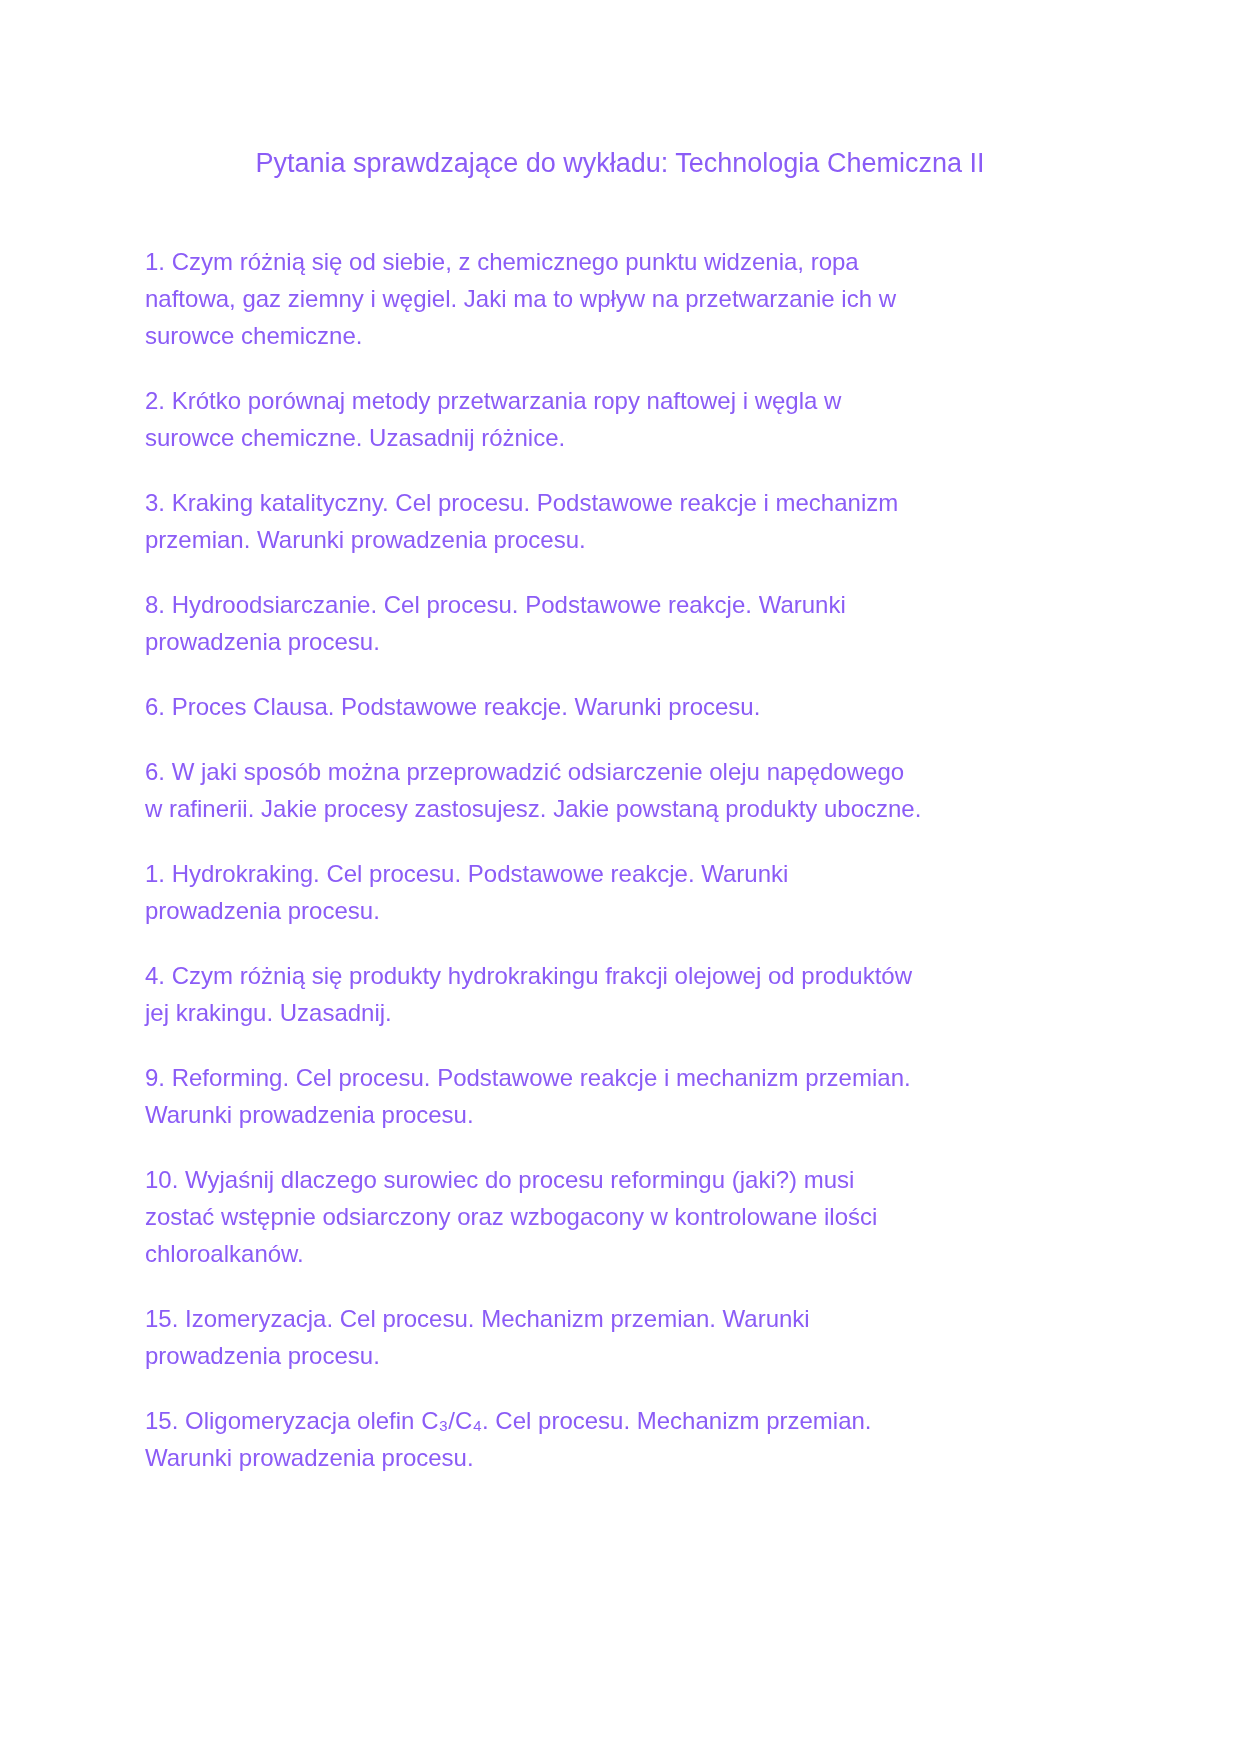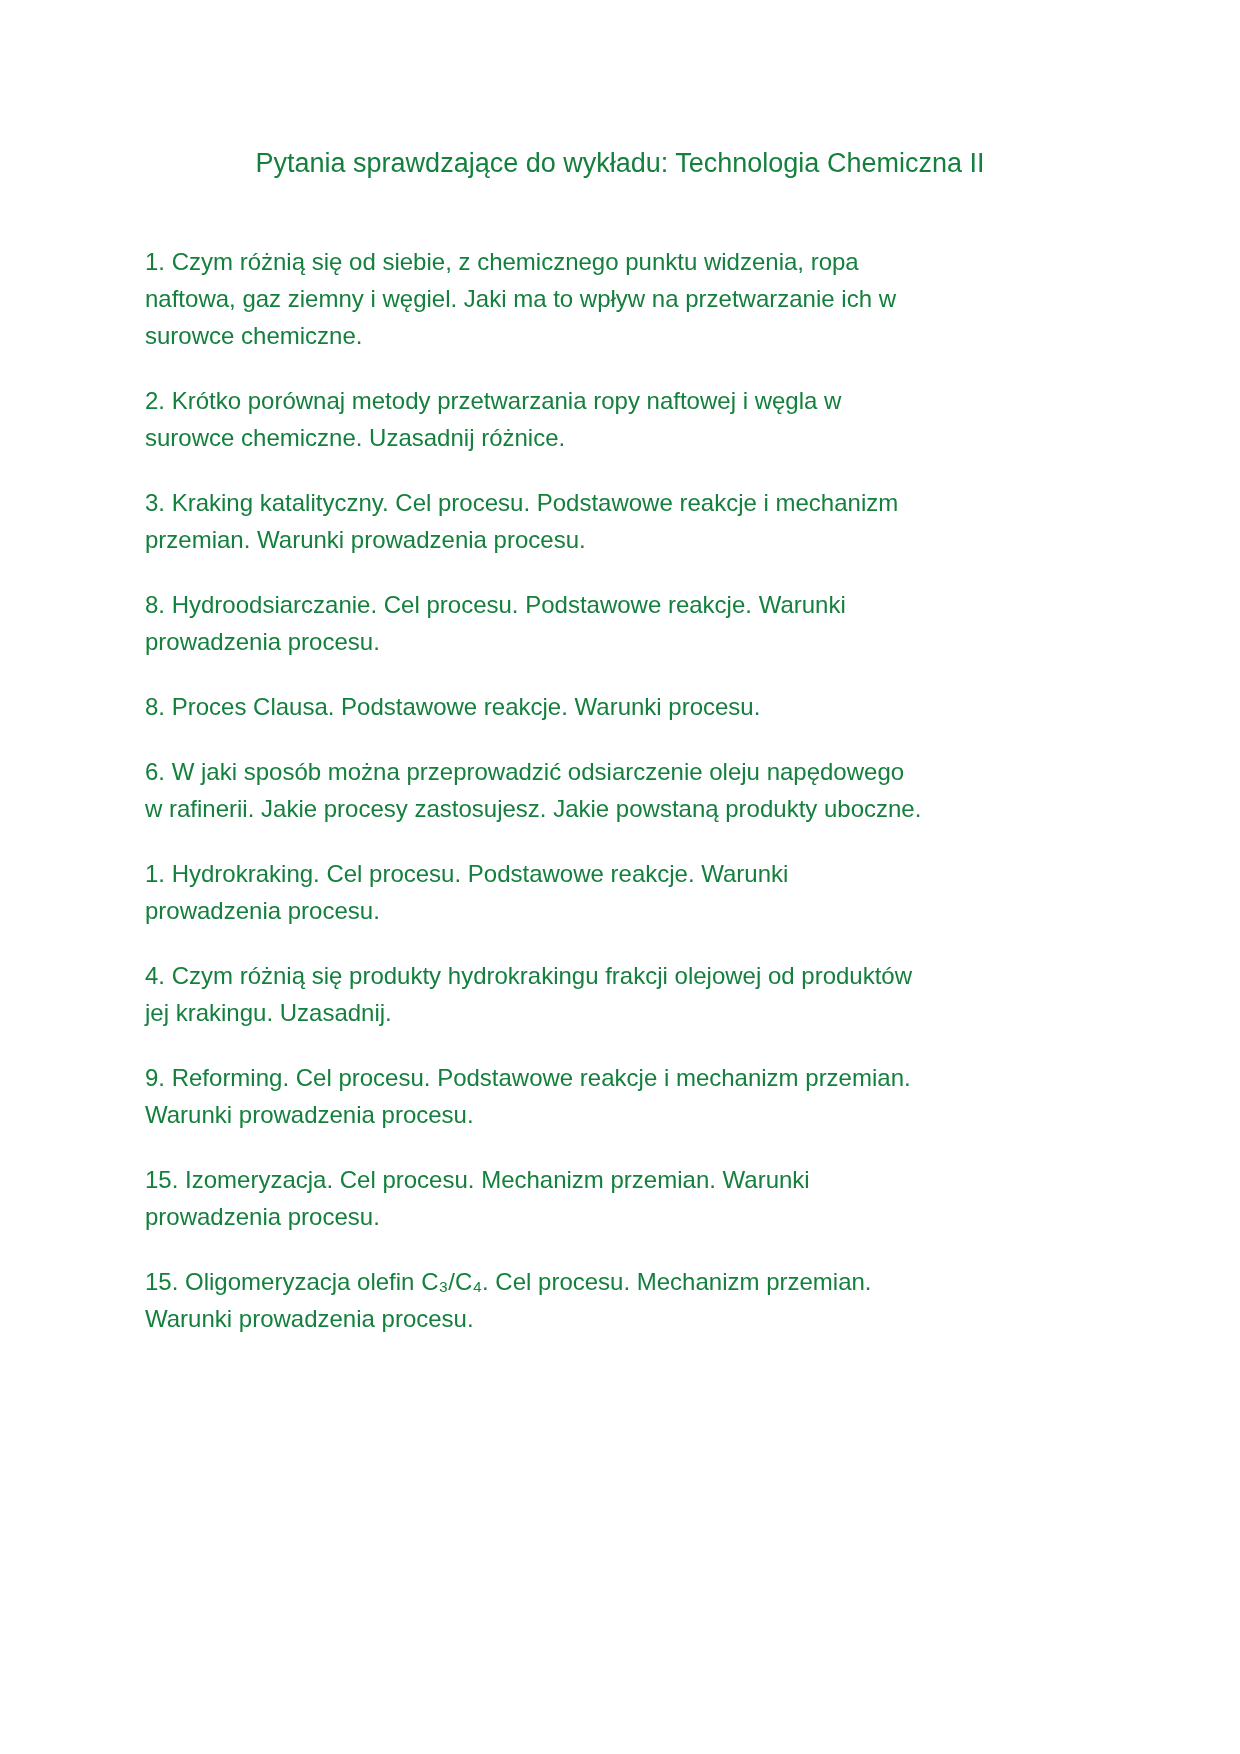--- a/index.html
+++ b/index.html
@@ -5,21 +5,21 @@
   html, body {
     margin: 0;
     padding: 0;
     background: #ffffff;
   }
   .page {
     position: relative;
     width: 1240px;
     height: 1754px;
     background: #ffffff;
-    color: #15803d;
+    color: #8b5cf6;
     font-family: "Liberation Sans", "DejaVu Sans", sans-serif;
     overflow: hidden;
   }
   .content {
     position: absolute;
     left: 145px;
     top: 145px;
     width: 950px;
   }
   .title {
@@ -47,27 +47,30 @@
 
     <p class="para">1. Czym różnią się od siebie, z chemicznego punktu widzenia, ropa
 naftowa, gaz ziemny i węgiel. Jaki ma to wpływ na przetwarzanie ich w
 surowce chemiczne.</p>
     <p class="para">2. Krótko porównaj metody przetwarzania ropy naftowej i węgla w
 surowce chemiczne. Uzasadnij różnice.</p>
     <p class="para">3. Kraking katalityczny. Cel procesu. Podstawowe reakcje i mechanizm
 przemian. Warunki prowadzenia procesu.</p>
     <p class="para">8. Hydroodsiarczanie. Cel procesu. Podstawowe reakcje. Warunki
 prowadzenia procesu.</p>
-    <p class="para">8. Proces Clausa. Podstawowe reakcje. Warunki procesu.</p>
+    <p class="para">6. Proces Clausa. Podstawowe reakcje. Warunki procesu.</p>
     <p class="para">6. W jaki sposób można przeprowadzić odsiarczenie oleju napędowego
 w rafinerii. Jakie procesy zastosujesz. Jakie powstaną produkty uboczne.</p>
     <p class="para">1. Hydrokraking. Cel procesu. Podstawowe reakcje. Warunki
 prowadzenia procesu.</p>
     <p class="para">4. Czym różnią się produkty hydrokrakingu frakcji olejowej od produktów
 jej krakingu. Uzasadnij.</p>
     <p class="para">9. Reforming. Cel procesu. Podstawowe reakcje i mechanizm przemian.
 Warunki prowadzenia procesu.</p>
+    <p class="para">10. Wyjaśnij dlaczego surowiec do procesu reformingu (jaki?) musi
+zostać wstępnie odsiarczony oraz wzbogacony w kontrolowane ilości
+chloroalkanów.</p>
     <p class="para">15. Izomeryzacja. Cel procesu. Mechanizm przemian. Warunki
 prowadzenia procesu.</p>
     <p class="para">15. Oligomeryzacja olefin C₃/C₄. Cel procesu. Mechanizm przemian.
 Warunki prowadzenia procesu.</p>
   </div>
 </div>
 
 </body></html>

